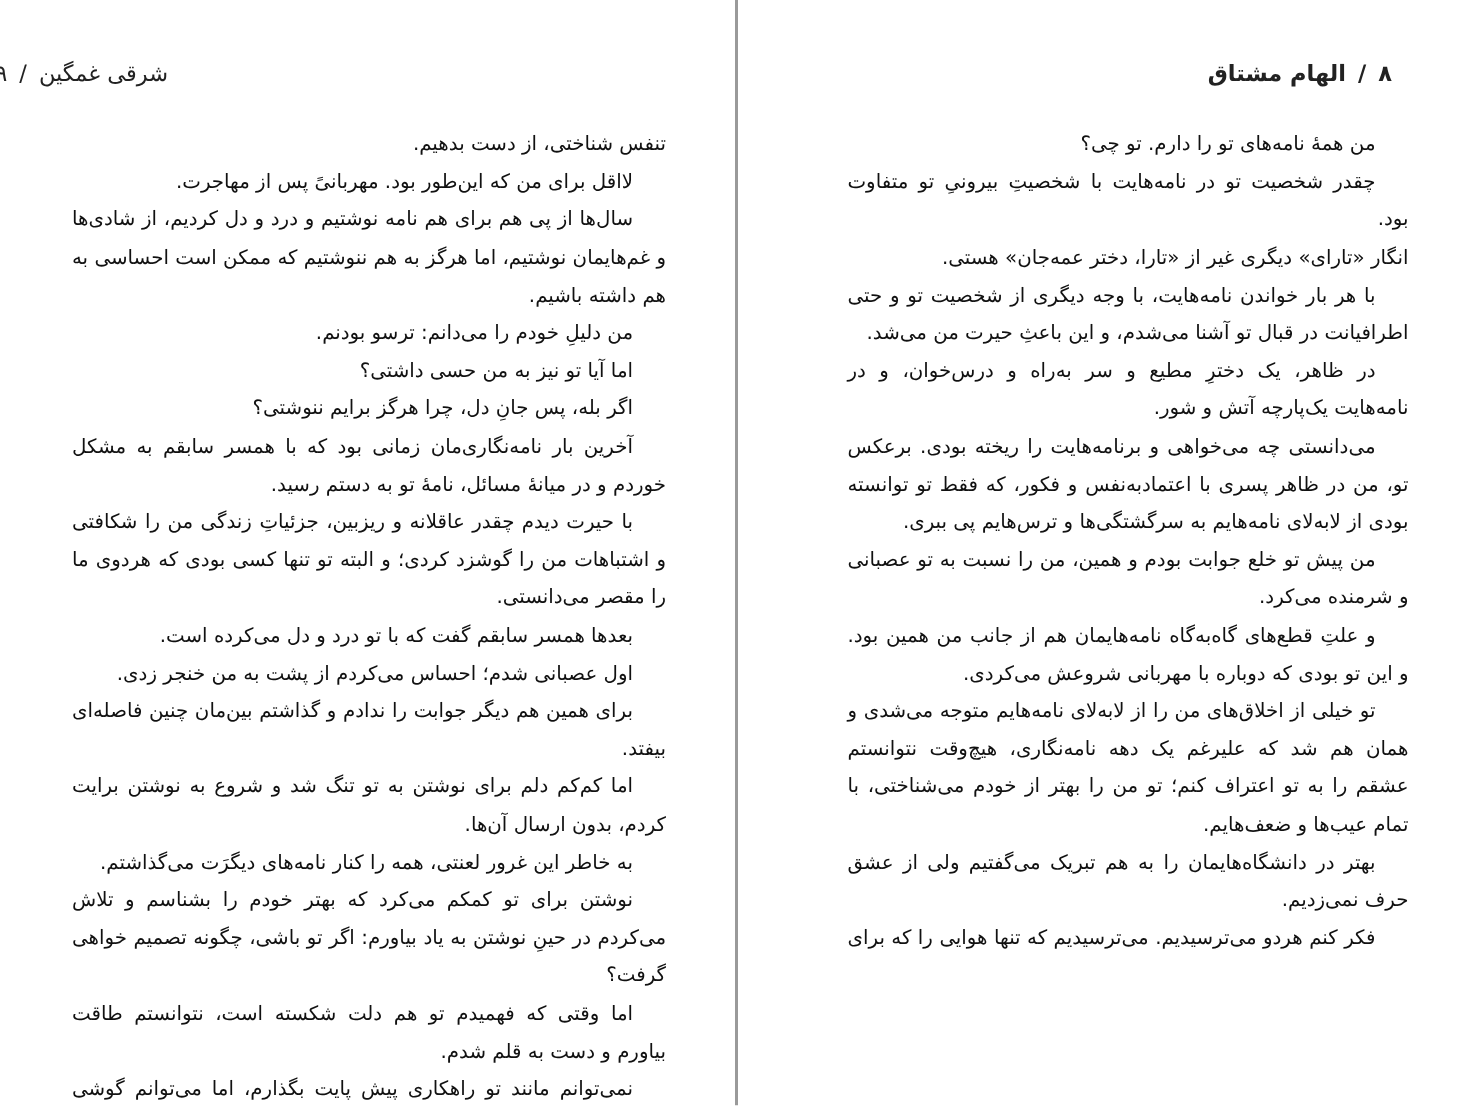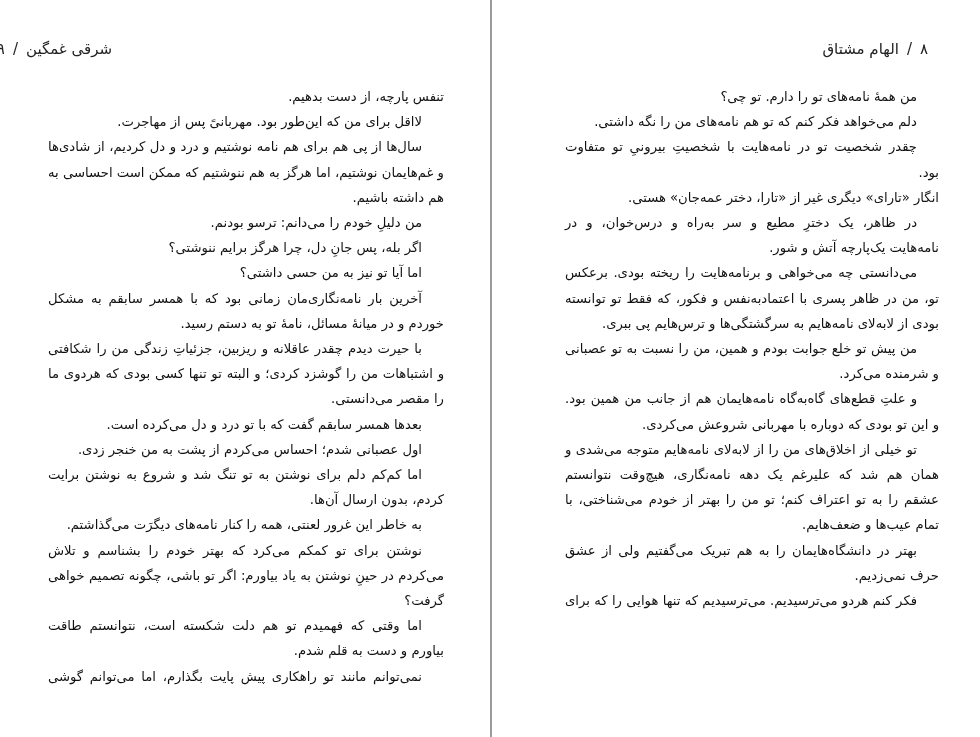--- a/index.html
+++ b/index.html
@@ -42,20 +42,21 @@
       direction: rtl;
       font-size: 15px;
       color: #222;
       white-space: nowrap;
     }
     .page-left .running-head {
       right: 378px;
     }
     .page-right .running-head {
       right: 52px;
+      font-weight: bold;
     }
     .running-head .sep {
       display: inline-block;
       margin: 0 8px;
     }
     .text-block {
       position: absolute;
       top: 84px;
       direction: rtl;
       text-align: justify;
@@ -85,47 +86,48 @@
 </head>
 <body>
 
 <div class="spread">
 
   <div class="page page-left">
     <div class="running-head">
       <span>شرقی غمگین</span><span class="sep">/</span><span>۹</span>
     </div>
     <div class="text-block">
-      <p class="para noindent">تنفس پارچه، از دست بدهیم.</p>
+      <p class="para noindent">تنفس شناختی، از دست بدهیم.</p>
       <p class="para">لااقل برای من که این‌طور بود. مهربانیً پس از مهاجرت.</p>
       <p class="para">سال‌ها از پی هم برای هم نامه نوشتیم و درد و دل کردیم، از شادی‌ها و غم‌هایمان نوشتیم، اما هرگز به هم ننوشتیم که ممکن است احساسی به هم داشته باشیم.</p>
       <p class="para">من دلیلِ خودم را می‌دانم: ترسو بودنم.</p>
+      <p class="para">اما آیا تو نیز به من حسی داشتی؟</p>
       <p class="para">اگر بله، پس جانِ دل، چرا هرگز برایم ننوشتی؟</p>
-      <p class="para">اما آیا تو نیز به من حسی داشتی؟</p>
       <p class="para">آخرین بار نامه‌نگاری‌مان زمانی بود که با همسر سابقم به مشکل خوردم و در میانهٔ مسائل، نامهٔ تو به دستم رسید.</p>
       <p class="para">با حیرت دیدم چقدر عاقلانه و ریزبین، جزئیاتِ زندگی من را شکافتی و اشتباهات من را گوشزد کردی؛ و البته تو تنها کسی بودی که هردوی ما را مقصر می‌دانستی.</p>
       <p class="para">بعدها همسر سابقم گفت که با تو درد و دل می‌کرده است.</p>
       <p class="para">اول عصبانی شدم؛ احساس می‌کردم از پشت به من خنجر زدی.</p>
+      <p class="para">برای همین هم دیگر جوابت را ندادم و گذاشتم بین‌مان چنین فاصله‌ای بیفتد.</p>
       <p class="para">اما کم‌کم دلم برای نوشتن به تو تنگ شد و شروع به نوشتن برایت کردم، بدون ارسال آن‌ها.</p>
       <p class="para">به خاطر این غرور لعنتی، همه را کنار نامه‌های دیگرَت می‌گذاشتم.</p>
       <p class="para">نوشتن برای تو کمکم می‌کرد که بهتر خودم را بشناسم و تلاش می‌کردم در حینِ نوشتن به یاد بیاورم: اگر تو باشی، چگونه تصمیم خواهی گرفت؟</p>
       <p class="para">اما وقتی که فهمیدم تو هم دلت شکسته است، نتوانستم طاقت بیاورم و دست به قلم شدم.</p>
       <p class="para last-cut">نمی‌توانم مانند تو راهکاری پیش پایت بگذارم، اما می‌توانم گوشی</p>
     </div>
   </div>
 
   <div class="page page-right">
     <div class="running-head">
       <span>۸</span><span class="sep">/</span><span>الهام مشتاق</span>
     </div>
     <div class="text-block">
       <p class="para">من همهٔ نامه‌های تو را دارم. تو چی؟</p>
-      <p class="para">دلم می‌خواهد فکر کنم که تو هم نامه‌های من را نگه داشتی.</p>
       <p class="para">چقدر شخصیت تو در نامه‌هایت با شخصیتِ بیرونیِ تو متفاوت بود.</p>
       <p class="para noindent">انگار «تارای» دیگری غیر از «تارا، دختر عمه‌جان» هستی.</p>
+      <p class="para">با هر بار خواندن نامه‌هایت، با وجه دیگری از شخصیت تو و حتی اطرافیانت در قبال تو آشنا می‌شدم، و این باعثِ حیرت من می‌شد.</p>
       <p class="para">در ظاهر، یک دخترِ مطیع و سر به‌راه و درس‌خوان، و در نامه‌هایت یک‌پارچه آتش و شور.</p>
       <p class="para">می‌دانستی چه می‌خواهی و برنامه‌هایت را ریخته بودی. برعکس تو، من در ظاهر پسری با اعتمادبه‌نفس و فکور، که فقط تو توانسته بودی از لابه‌لای نامه‌هایم به سرگشتگی‌ها و ترس‌هایم پی ببری.</p>
       <p class="para">من پیش تو خلع جوابت بودم و همین، من را نسبت به تو عصبانی و شرمنده می‌کرد.</p>
       <p class="para">و علتِ قطع‌های گاه‌به‌گاه نامه‌هایمان هم از جانب من همین بود. و این تو بودی که دوباره با مهربانی شروعش می‌کردی.</p>
       <p class="para">تو خیلی از اخلاق‌های من را از لابه‌لای نامه‌هایم متوجه می‌شدی و همان هم شد که علیرغم یک دهه نامه‌نگاری، هیچ‌وقت نتوانستم عشقم را به تو اعتراف کنم؛ تو من را بهتر از خودم می‌شناختی، با تمام عیب‌ها و ضعف‌هایم.</p>
       <p class="para">بهتر در دانشگاه‌هایمان را به هم تبریک می‌گفتیم ولی از عشق حرف نمی‌زدیم.</p>
       <p class="para last-cut">فکر کنم هردو می‌ترسیدیم. می‌ترسیدیم که تنها هوایی را که برای</p>
     </div>
   </div>
 

